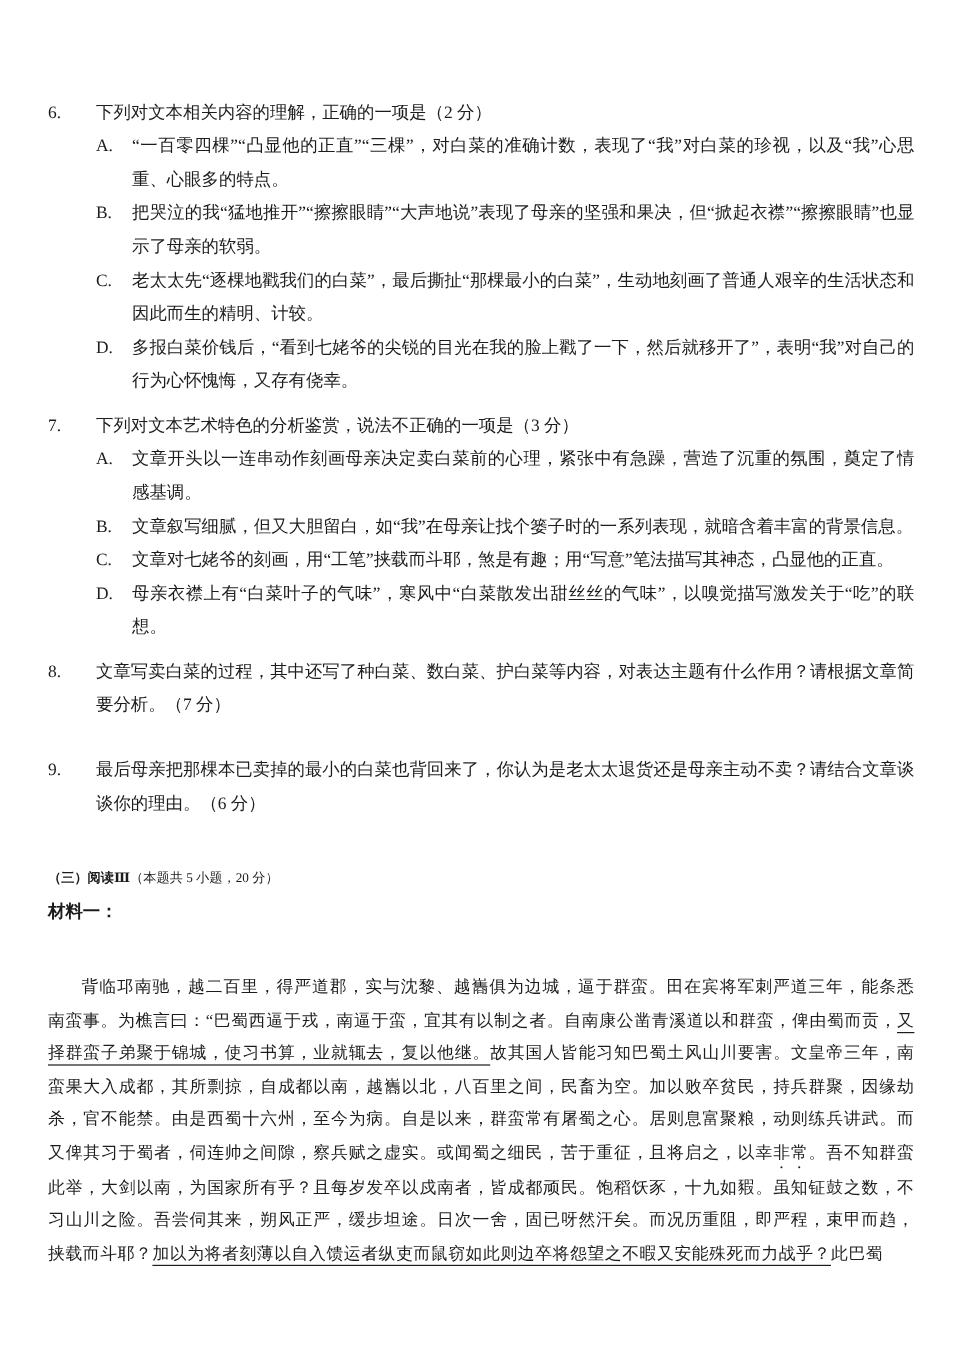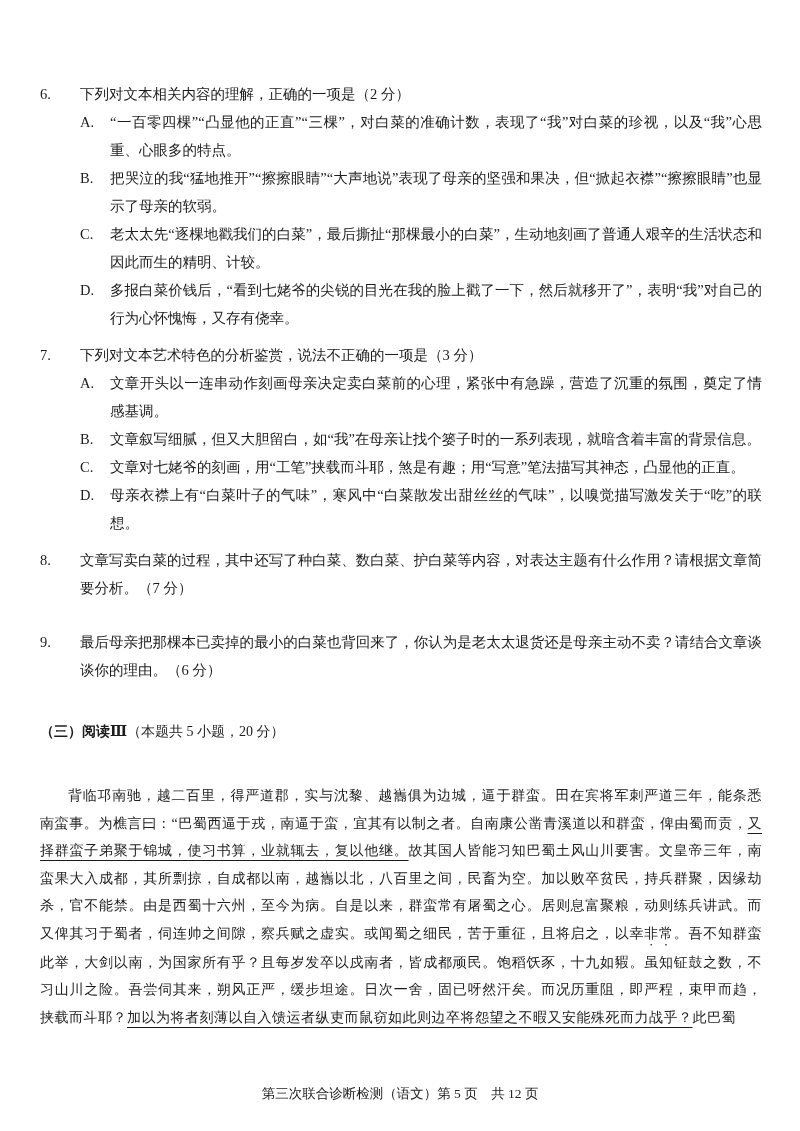--- a/index.html
+++ b/index.html
@@ -32,21 +32,21 @@
     font-size: 14.5px;
     line-height: 28px;
     padding-left: 40px;
   }
   .opt-letter { width: 30px; flex: none; }
   .opt-text { flex: 1; text-align: justify; }
   .gap-lg { margin-top: 26px; }
   
   .section-heading {
     margin-top: 34px;
-    font-size: 14px;
+    font-size: 11px;
     line-height: 28px;
   }
   .section-heading .bold { font-weight: bold; }
   .instruction {
     margin-top: 9px;
     font-size: 14.5px;
     line-height: 28px;
   }
   .material-label {
     font-weight: bold;
@@ -147,18 +147,18 @@
       <span class="q-num">9.</span>
       <span class="q-body">最后母亲把那棵本已卖掉的最小的白菜也背回来了，你认为是老太太退货还是母亲主动不卖？请结合文章谈谈你的理由。（6 分）</span>
     </div>
   </div>
 
   <div class="section-heading">
     <span class="bold">（三）阅读Ⅲ</span><span>（本题共 5 小题，20 分）</span>
   </div>
 
 
+  <div class="material-label">材料一：</div>
 
   <p class="passage"><span>背临邛南驰，越二百里，得严道郡，实与沈黎、越巂俱为边城，逼于群蛮。田在宾将军刺严道三年，能条悉南蛮事。为樵言曰：“巴蜀西逼于戎，南逼于蛮，宜其有以制之者。自南康公凿青溪道以和群蛮，俾由蜀而贡，</span><span class="seg-underline">又择群蛮子弟聚于锦城，使习书算，业就辄去，复以他继。</span><span>故其国人皆能习知巴蜀土风山川要害。文皇帝三年，南蛮果大入成都，其所剽掠，自成都以南，越巂以北，八百里之间，民畜为空。加以败卒贫民，持兵群聚，因缘劫杀，官不能禁。由是西蜀十六州，至今为病。自是以来，群蛮常有屠蜀之心。居则息富聚粮，动则练兵讲武。而又俾其习于蜀者，伺连帅之间隙，察兵赋之虚实。或闻蜀之细民，苦于重征，且将启之，以幸</span><span class="seg-emphasis">非常</span><span>。吾不知群蛮此举，大剑以南，为国家所有乎？且每岁发卒以戍南者，皆成都顽民。饱稻饫豕，十九如豭。虽知钲鼓之数，不习山川之险。吾尝伺其来，朔风正严，缓步坦途。日次一舍，固已呀然汗矣。而况历重阻，即严程，束甲而趋，挟载而斗耶？</span><span class="seg-underline">加以为将者刻薄以自入馈运者纵吏而鼠窃如此则边卒将怨望之不暇又安能殊死而力战乎？</span><span>此巴蜀</span></p>
 
-  <div class="footer">第三次联合诊断检测（语文）第 5 页　共 12 页</div>
 
 </div>
 
 </body></html>

